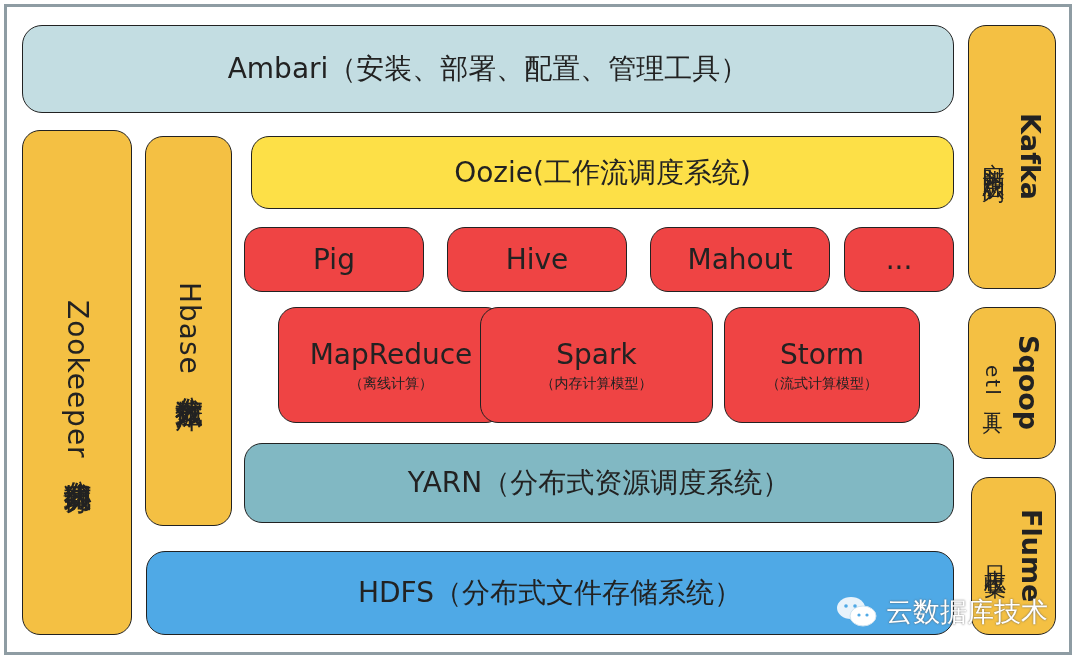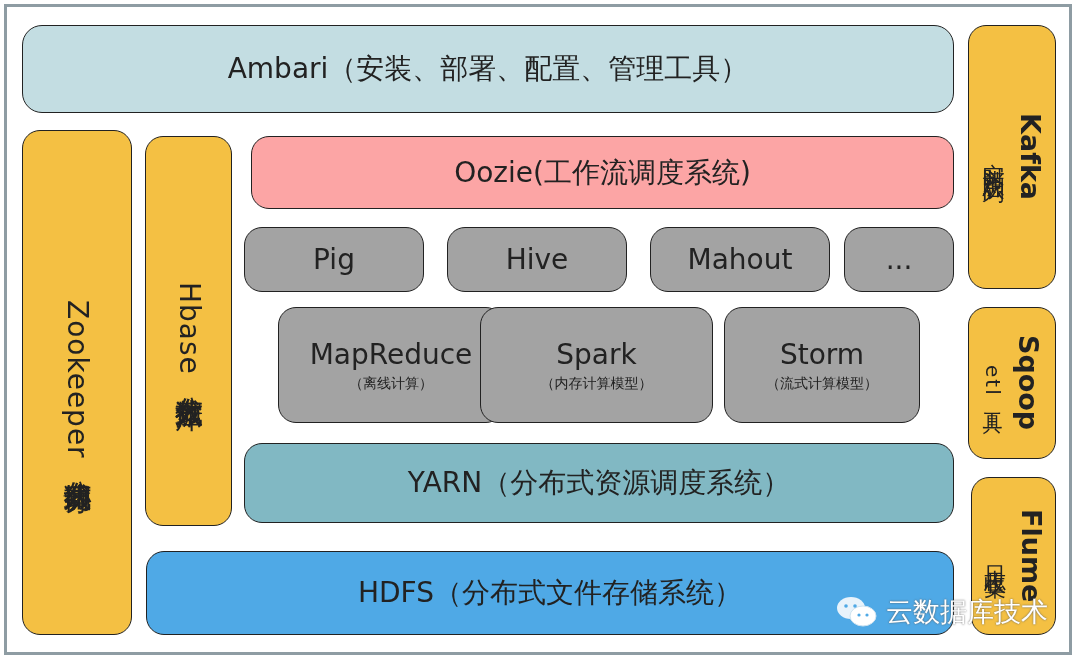--- a/index.html
+++ b/index.html
@@ -1,32 +1,32 @@
 <!DOCTYPE html>
 <html><head>
 <meta charset="utf-8">
 <style>
   html,body{margin:0;padding:0;}
   body{width:1080px;height:663px;background:#ffffff;position:relative;overflow:hidden;font-family:"DejaVu Sans","Liberation Sans",sans-serif;}
   .frame{position:absolute;left:4px;top:4px;width:1068px;height:651px;border:3px solid #8e9ca3;box-sizing:border-box;}
   .box{position:absolute;box-sizing:border-box;border:1.5px solid #222;border-radius:18px;display:flex;align-items:center;justify-content:center;color:#222;text-align:center;}
   .h{font-size:28px;}
   .ambari{left:22px;top:25px;width:932px;height:88px;background:#c3dde2;border-radius:20px;}
-  .oozie{left:251px;top:136px;width:703px;height:73px;background:#fca5a5;}
-  .green{background:#a3a3a3;}
+  .oozie{left:251px;top:136px;width:703px;height:73px;background:#fde047;}
+  .green{background:#ef4444;}
   .pig{left:244px;top:227px;width:180px;height:65px;}
   .hive{left:447px;top:227px;width:180px;height:65px;}
   .mahout{left:650px;top:227px;width:180px;height:65px;}
   .more{left:844px;top:227px;width:110px;height:65px;}
   .mr{left:242px;top:307px;width:226px;height:116px;flex-direction:column;margin-left:36px;}
   .spark{left:480px;top:307px;width:233px;height:116px;flex-direction:column;}
   .storm{left:724px;top:307px;width:196px;height:116px;flex-direction:column;}
   .sub{font-size:14px;margin-top:4px;}
   .yarn{left:244px;top:443px;width:710px;height:80px;background:#81b8c3;}
-  .hdfs{left:146px;top:551px;width:808px;height:84px;background:#4fa9e6;}
+  .hdfs{left:146px;top:551px;width:808px;height:84px;background:#4fa9e6;border-radius:19px;}
   .yellow{background:#f4c043;}
   .zk{left:22px;top:130px;width:110px;height:505px;}
   .hbase{left:145px;top:136px;width:87px;height:390px;}
   .vert{writing-mode:vertical-rl;font-size:28px;letter-spacing:1px;}
   .kafka{left:968px;top:25px;width:88px;height:264px;}
   .sqoop{left:968px;top:307px;width:88px;height:152px;}
   .flume{left:971px;top:477px;width:85px;height:158px;}
   .side{display:flex;flex-direction:row-reverse;align-items:center;justify-content:center;gap:6px;}
   .side .main{writing-mode:vertical-rl;font-weight:bold;font-size:27px;}
   .side .desc{writing-mode:vertical-rl;font-size:22px;letter-spacing:4px;}

